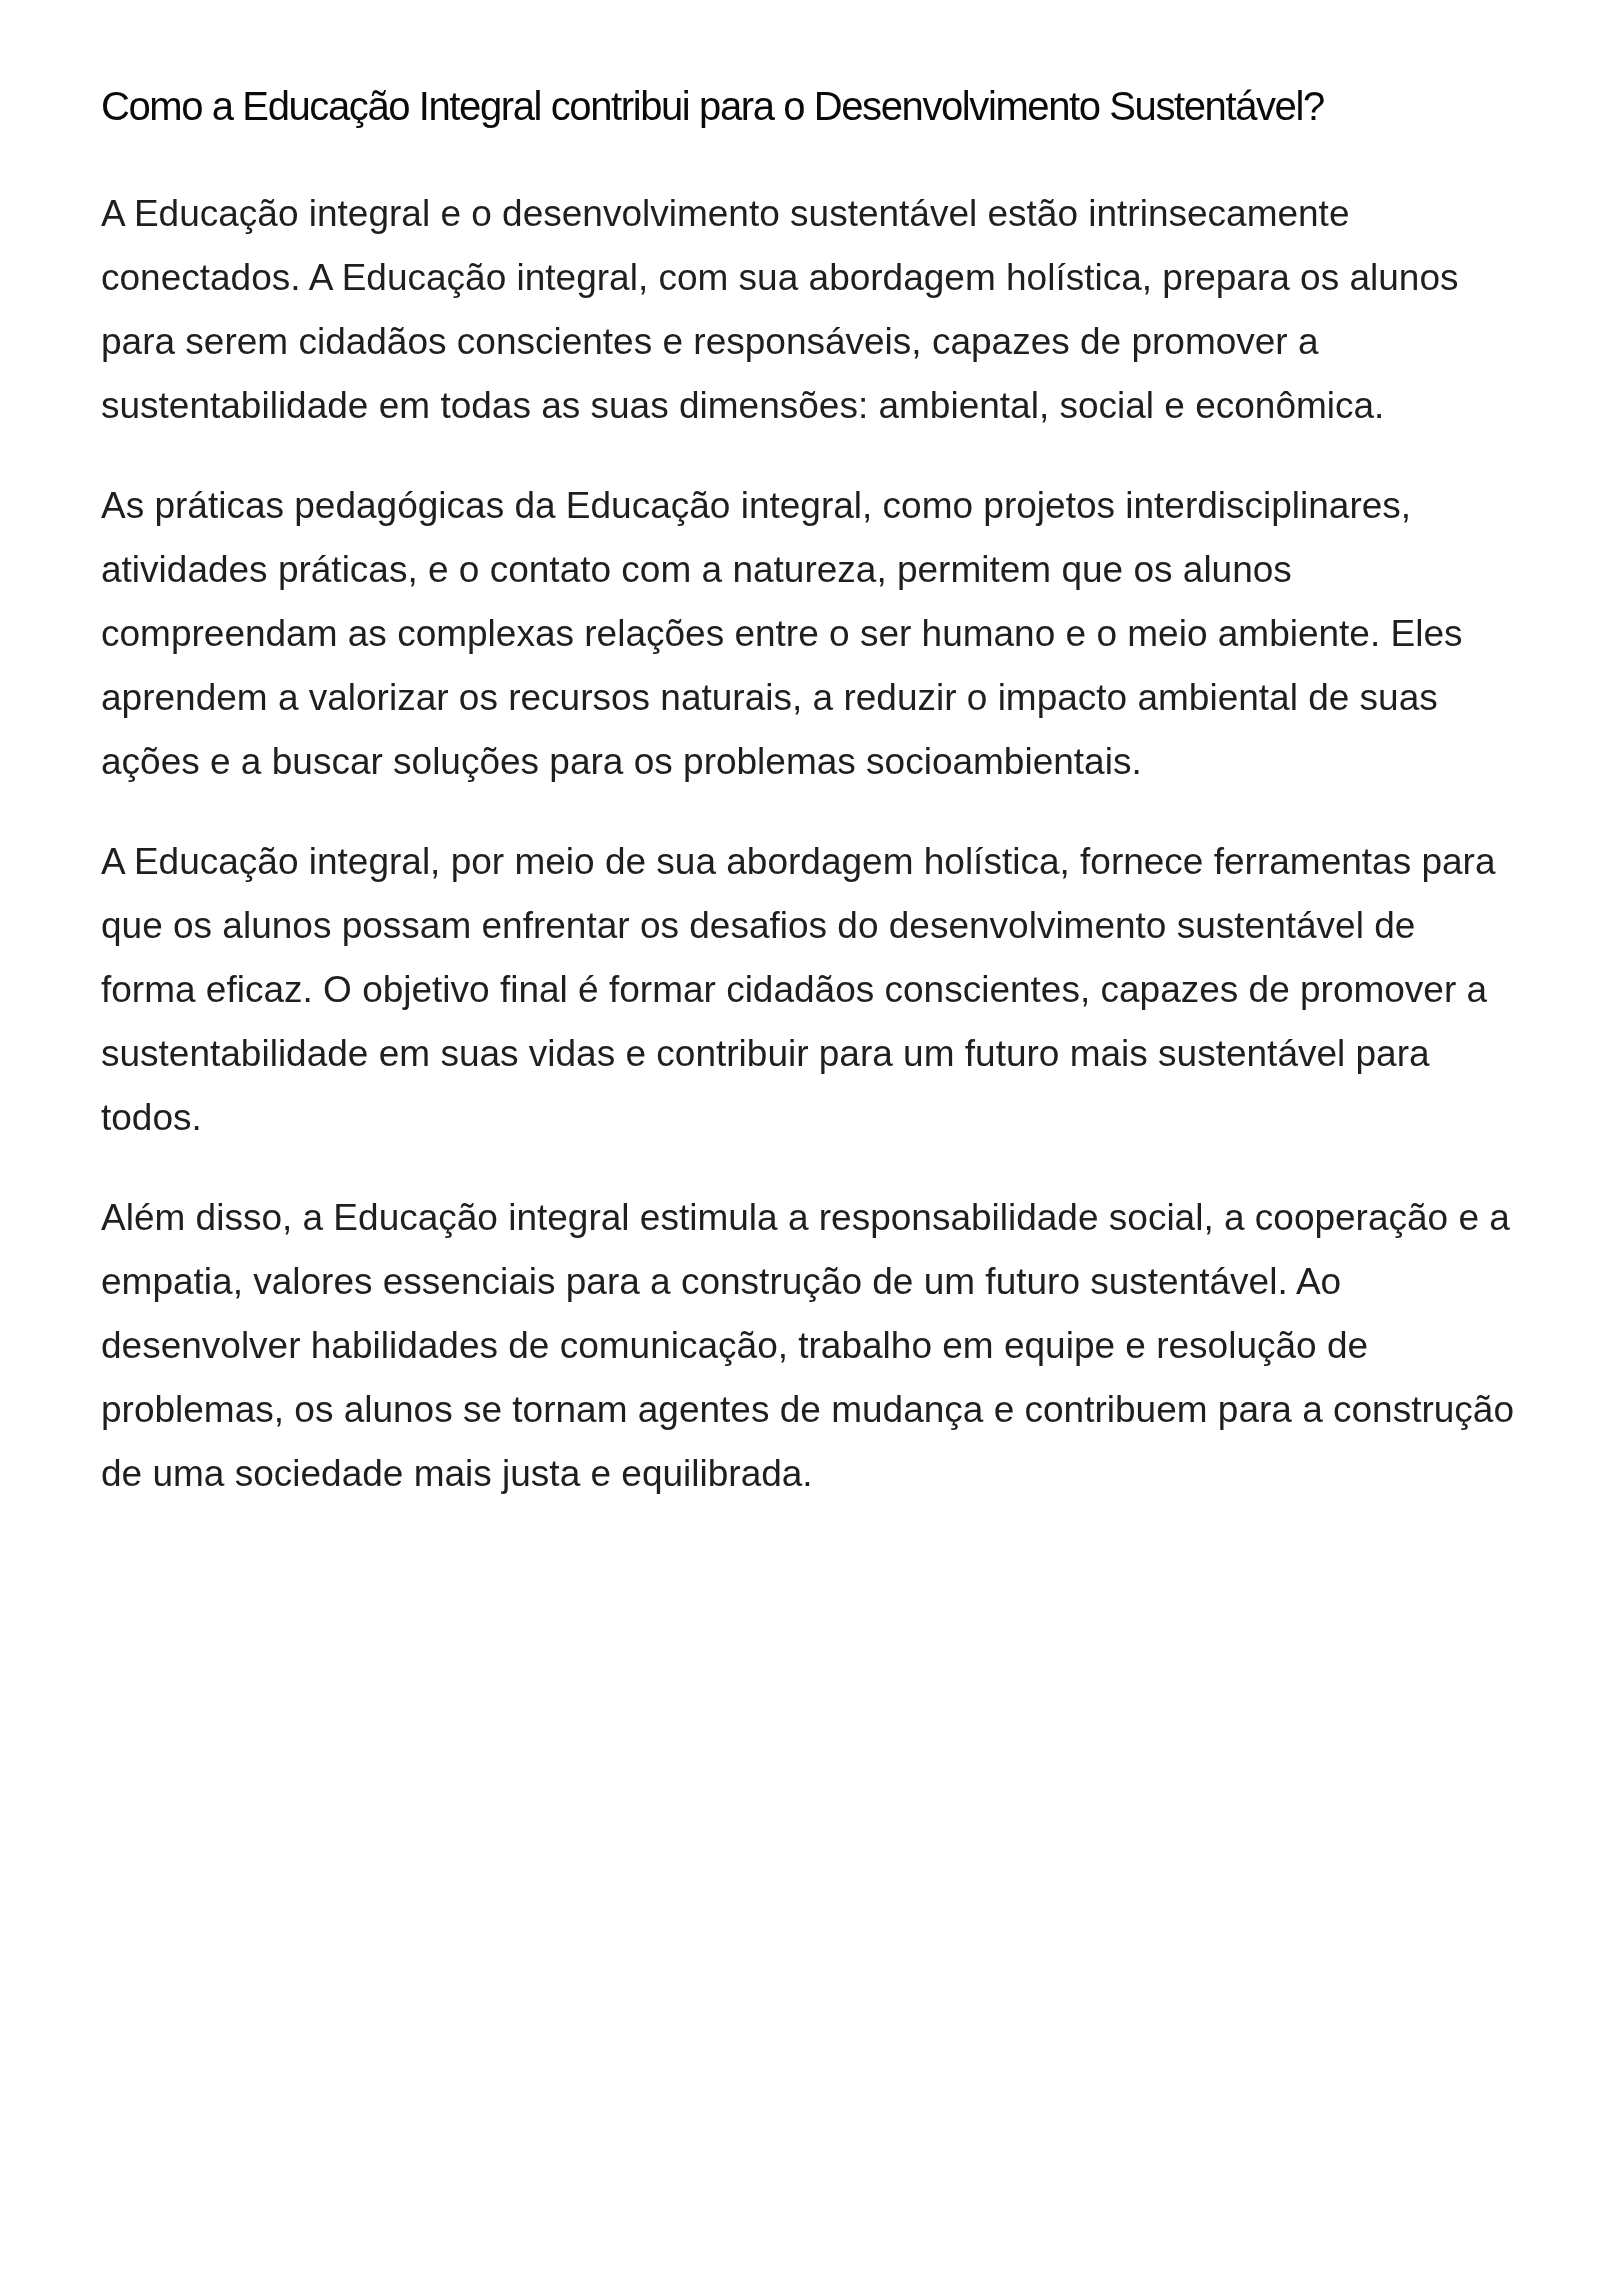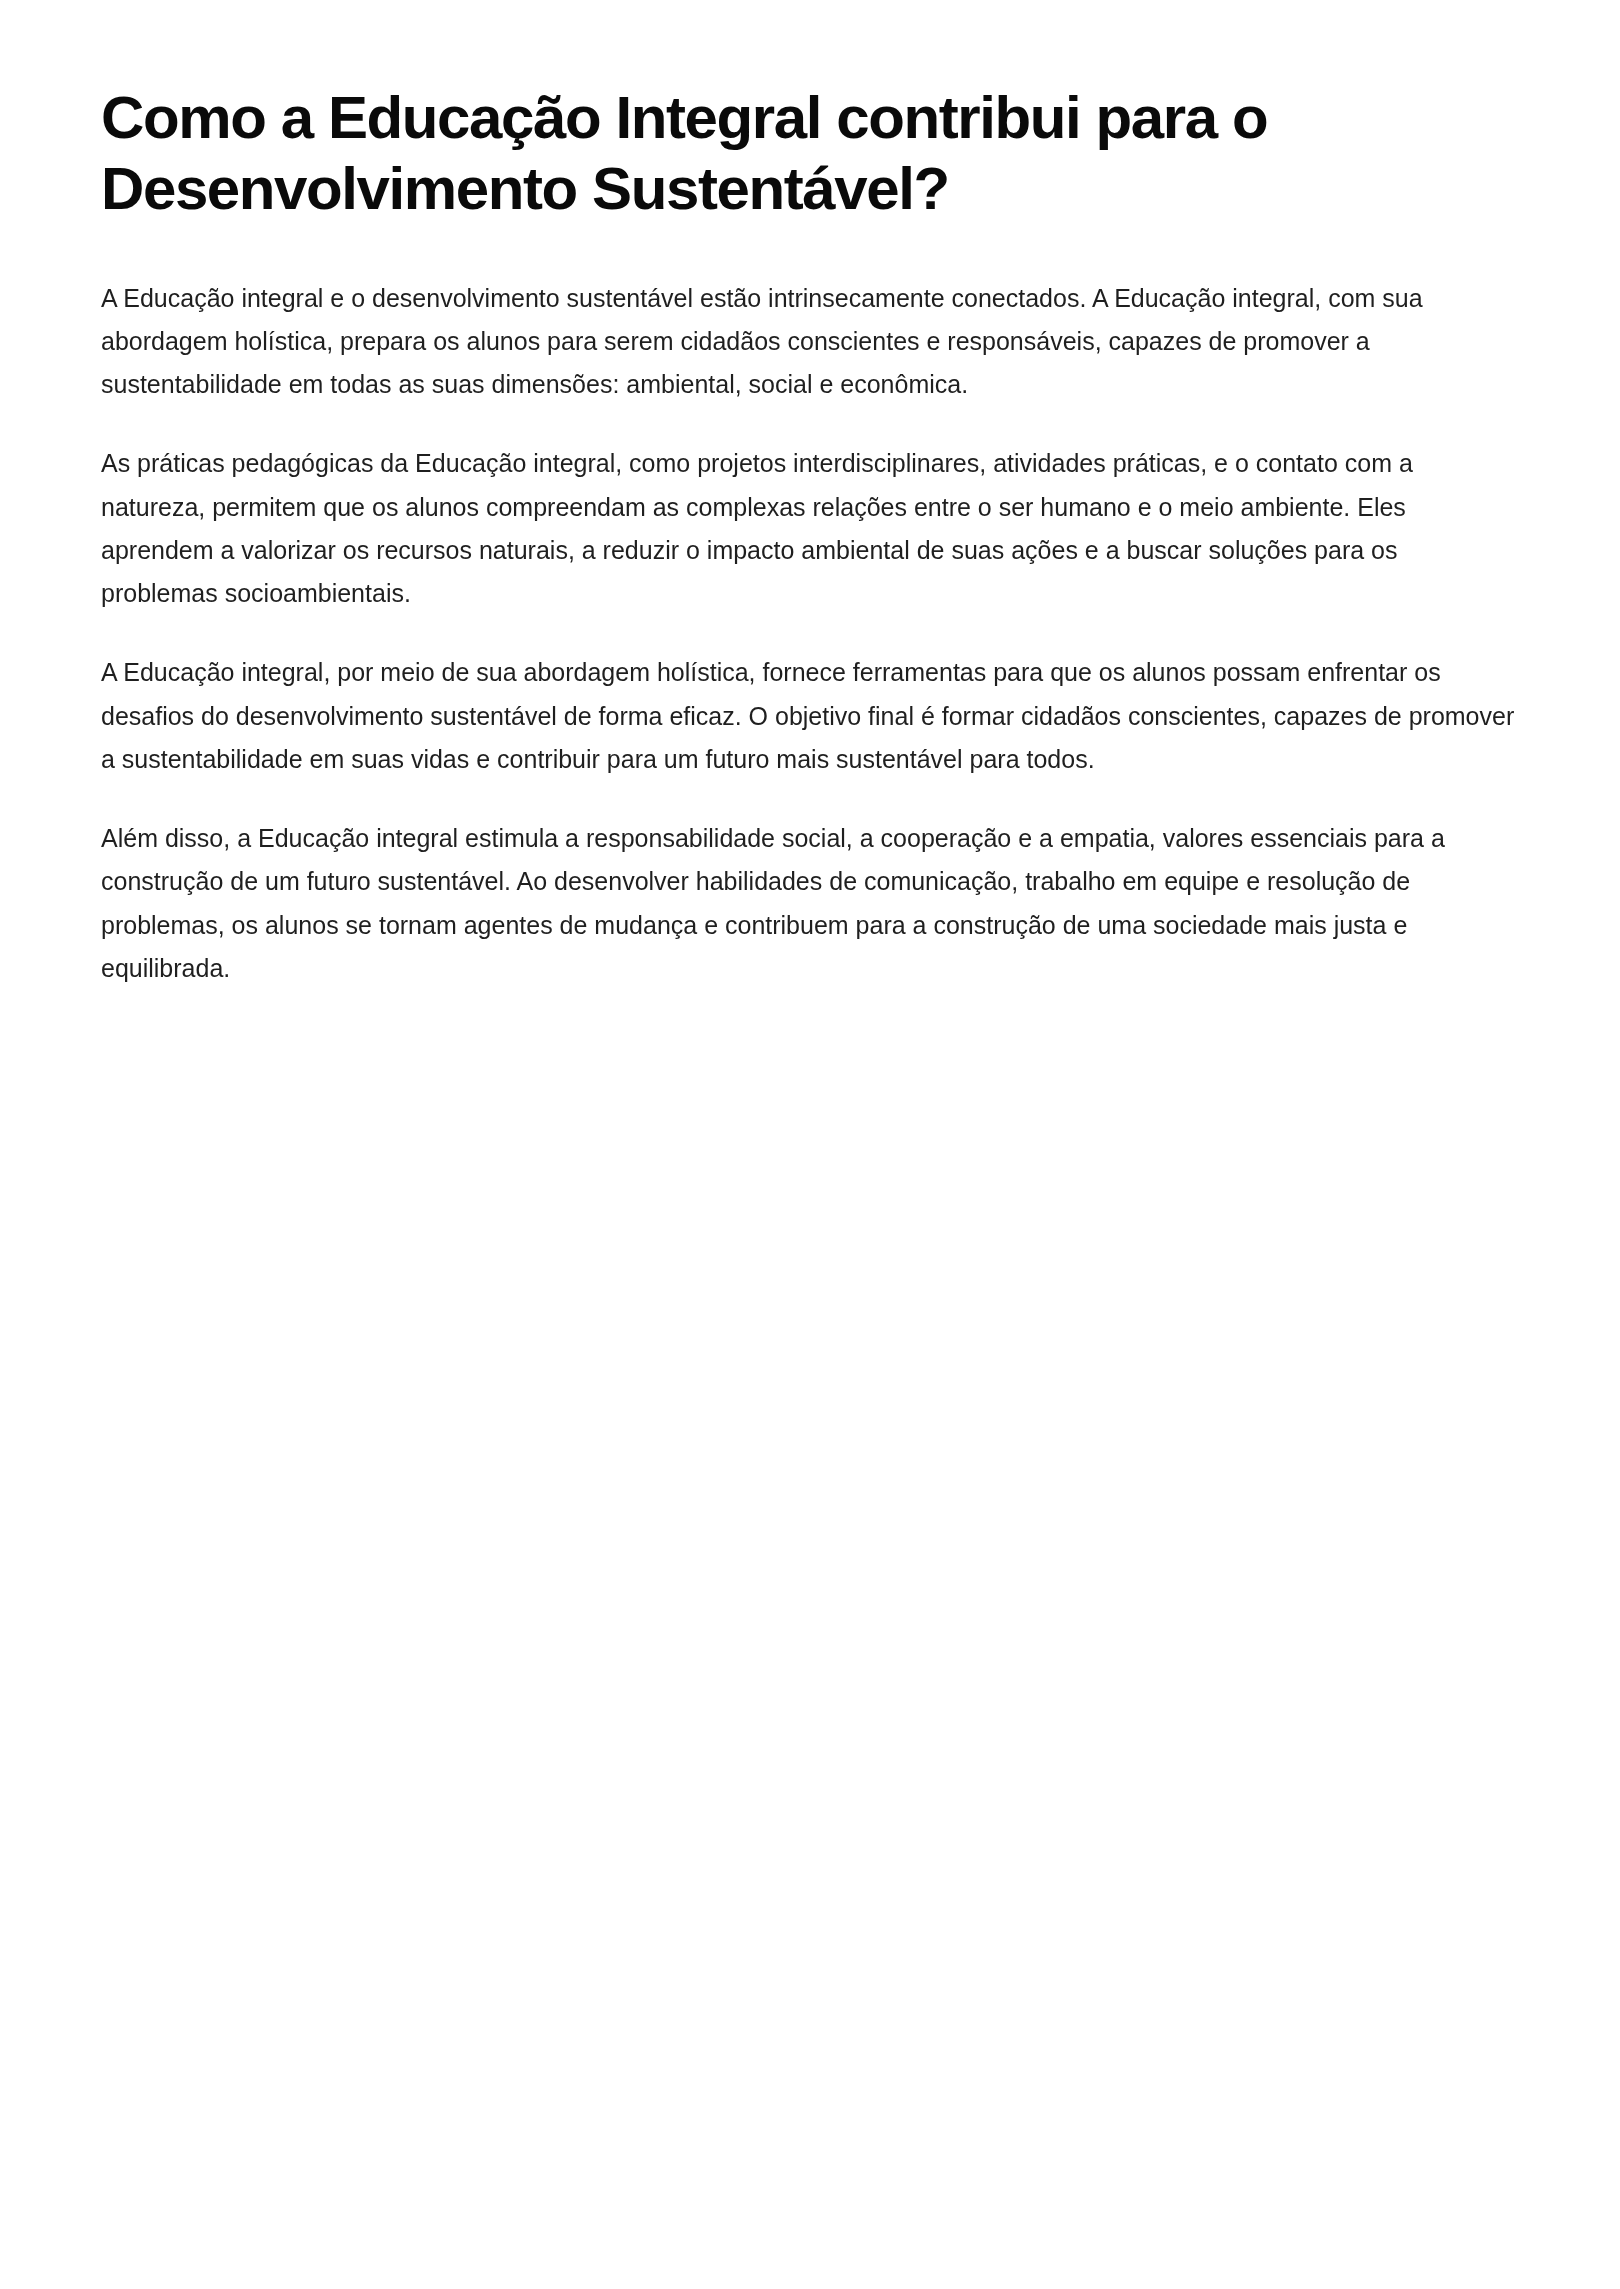--- a/index.html
+++ b/index.html
@@ -22,31 +22,31 @@
     background: #ffffff;
     padding: 83px 101px 108px 101px;
   }
 
   .article {
     max-width: 1428px;
   }
 
   h1.article-title {
     font-family: "Liberation Sans", "DejaVu Sans", sans-serif;
-    font-size: 60px;
+    font-size: 40px;
     line-height: 1.18;
-    font-weight: 700;
+    font-weight: 400;
     letter-spacing: -1.4px;
     color: #0a0a0a;
     margin-bottom: 52px;
     max-width: 1404px;
   }
 
   p.article-paragraph {
-    font-size: 25px;
+    font-size: 37px;
     line-height: 1.73;
     font-weight: 400;
     color: #1f1f1f;
     margin-bottom: 36px;
     max-width: 1428px;
   }
 
   p.article-paragraph:last-child {
     margin-bottom: 0;
   }

